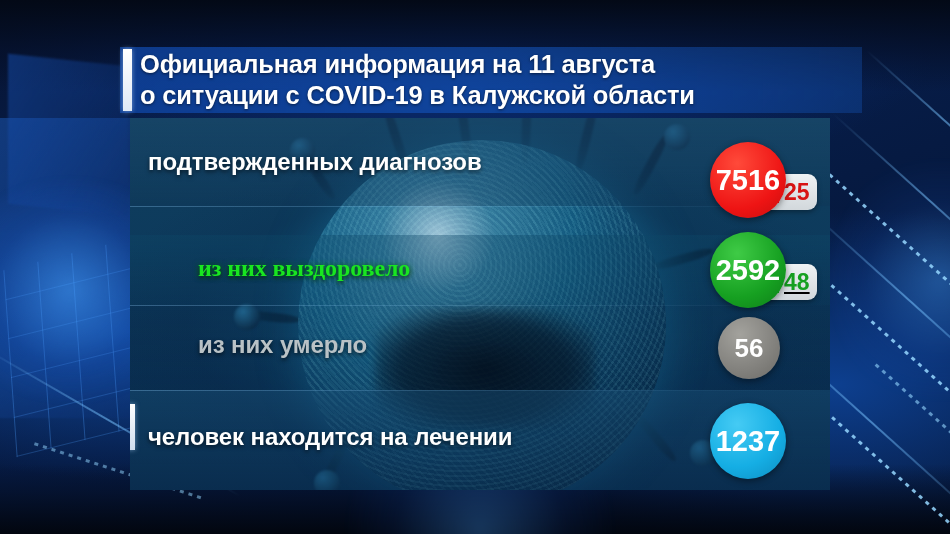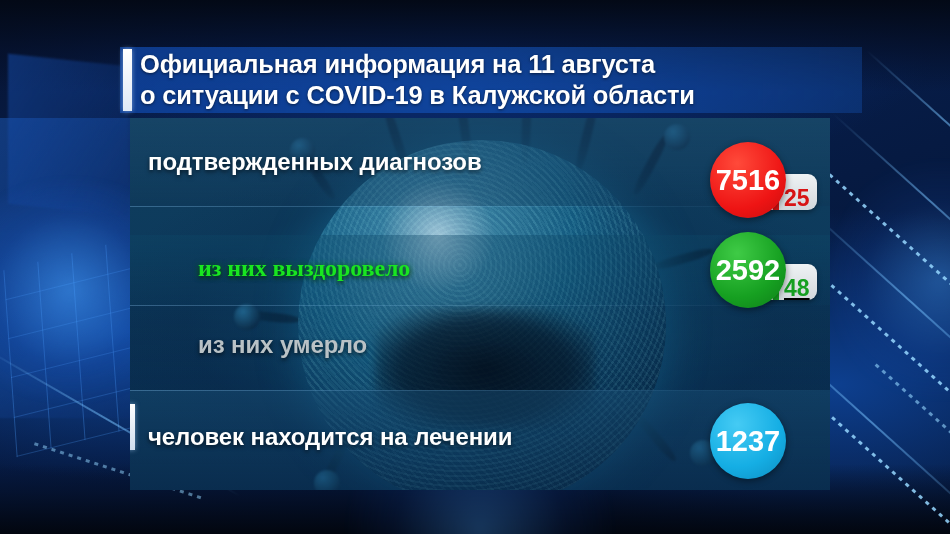--- a/index.html
+++ b/index.html
@@ -179,21 +179,21 @@
     color:#ffffff;
     font-weight:bold;
     z-index:3;
     box-shadow:0 2px 7px rgba(0,0,0,0.45);
   }
   .circle-lg { width:76px; height:76px; font-size:29px; }
   .circle-md { width:62px; height:62px; font-size:26px; }
 
   .delta {
     position:absolute;
-    display:flex; align-items:flex-end;
+    display:flex; align-items:center;
     height:36px;
     padding:0 7px 0 15px;
     border-radius:9px;
     background:linear-gradient(180deg,#eef2f4,#d2d8dc);
     z-index:2;
     box-shadow:0 2px 5px rgba(0,0,0,0.35);
   }
   .delta-num { font-size:23px; font-weight:bold; line-height:1; margin-left:1px; }
   .arrow { width:13px; height:22px; position:relative; margin-right:1px; }
   .arrow::before {
@@ -295,18 +295,21 @@
   </div>
 
   <div class="badge-wrap" style="left:580px; top:114px;">
     <div class="delta" style="left:44px; top:32px;text-decoration:underline;">
       <span class="arrow" style="color:#16a021"></span>
       <span class="delta-num" style="color:#16a021">48</span>
     </div>
     <div class="circle circle-lg" style="background:radial-gradient(circle at 36% 28%, #3fcb46, #16a021 60%, #0e7d18 100%);">2592</div>
   </div>
 
+  <div class="badge-wrap" style="left:588px; top:199px;">
+    <div class="circle circle-md" style="background:radial-gradient(circle at 36% 28%, #a3a29d, #82817d 60%, #6c6b67 100%);">56</div>
+  </div>
 
   <div class="badge-wrap" style="left:580px; top:285px;">
     <div class="circle circle-lg" style="background:radial-gradient(circle at 36% 28%, #45cbf4, #15aee4 58%, #0d8cc0 100%);text-align:right;">1237</div>
   </div>
 
 </div>
 
 </body></html>

